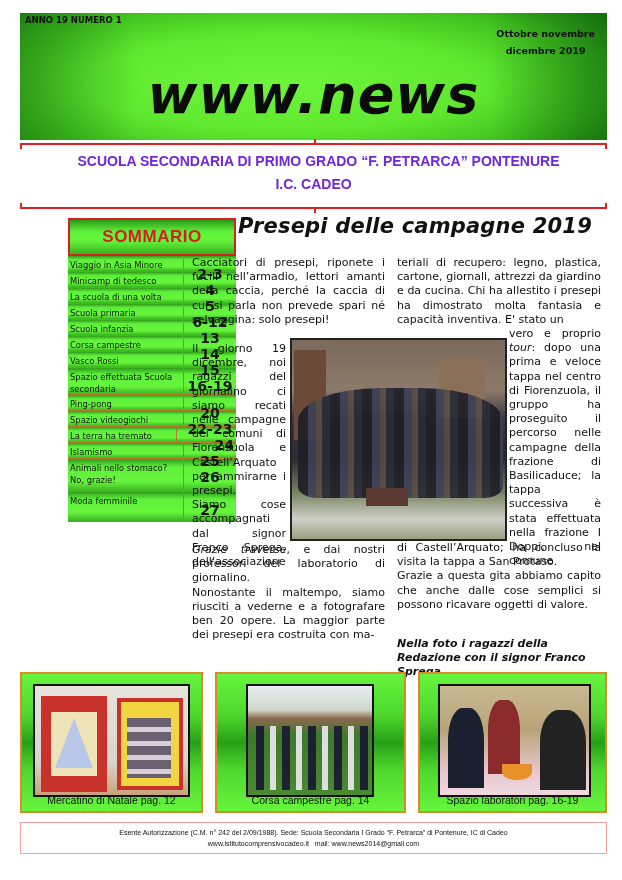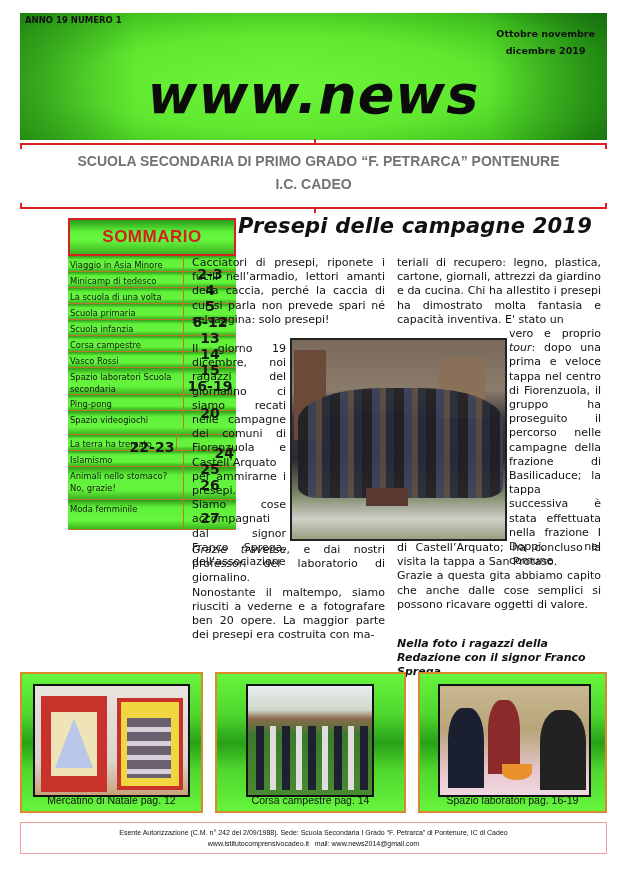--- a/index.html
+++ b/index.html
@@ -20,21 +20,21 @@
   .period { position: absolute; right: 12px; top: 12px; font-size: 9.5px; font-weight: bold; text-align: center; line-height: 17px; z-index: 2; }
   .logo { position: absolute; left: 0; right: 0; top: 50px; text-align: center; font-size: 54px; font-weight: bold; font-style: italic; letter-spacing: 1px; color: #0b0b0b; z-index: 2; }
 
   
   .school { position: absolute; left: 20px; top: 143px; width: 587px; height: 66px; }
   .bracket-top, .bracket-bottom { position: absolute; left: 0; right: 0; height: 6px; border-color: #e02020; border-style: solid; border-width: 0; }
   .bracket-top { top: 0; border-top-width: 2px; border-left-width: 2px; border-right-width: 2px; }
   .bracket-bottom { bottom: 0; border-bottom-width: 2px; border-left-width: 2px; border-right-width: 2px; }
   .tick { position: absolute; left: 292px; width: 2px; height: 6px; background: #e02020; }
   .tick.t { top: -6px; } .tick.b { bottom: -6px; }
-  .school-line1, .school-line2 { position: absolute; left: 0; right: 0; text-align: center; font-family: "Liberation Sans", sans-serif; font-weight: bold; font-size: 14px; color: #737373; }
+  .school-line1, .school-line2 { position: absolute; left: 0; right: 0; text-align: center; font-family: "Liberation Sans", sans-serif; font-weight: bold; font-size: 14px; color: #6d28d9; }
   .school-line1 { top: 10px; left: 10px; }
   .school-line2 { top: 33px; }
 
   
   .sommario { position: absolute; left: 20px; top: 218px; width: 168px; margin-left: 48px; }
   .som-head {
     height: 38px; border: 2px solid #d42020;
     background: linear-gradient(180deg, #2a9a18 0%, #5ff23a 35%, #66f53d 60%, #3ab31f 100%);
     display: flex; align-items: center; justify-content: center;
     font-family: "Liberation Sans", sans-serif; font-weight: bold; font-size: 17px; color: #d42020; letter-spacing: 0.5px;
@@ -148,28 +148,28 @@
       </div>
       <div class="som-row" style="height: 16px;">
         <div class="som-title">Corsa campestre</div>
         <div class="som-page">14</div>
       </div>
       <div class="som-row" style="height: 16px;">
         <div class="som-title">Vasco Rossi</div>
         <div class="som-page">15</div>
       </div>
       <div class="som-row" style="height: 27px;">
-        <div class="som-title">Spazio laboratori  Scuola secondaria</div>
+        <div class="som-title">Spazio effettuata  Scuola secondaria</div>
         <div class="som-page">16-19</div>
       </div>
       <div class="som-row" style="height: 16px;">
         <div class="som-title">Ping-pong</div>
         <div class="som-page">20</div>
       </div>
-      <div class="som-row" style="height: 24px; flex-direction: column;">
+      <div class="som-row" style="height: 16px;">
         <div class="som-title">Spazio videogiochi</div>
         <div class="som-page">22-23</div>
       </div>
       <div class="som-row" style="height: 16px; gap: 36px;">
         <div class="som-title">La terra ha tremato</div>
         <div class="som-page">24</div>
       </div>
       <div class="som-row" style="height: 16px;">
         <div class="som-title">Islamismo</div>
         <div class="som-page">25</div>

